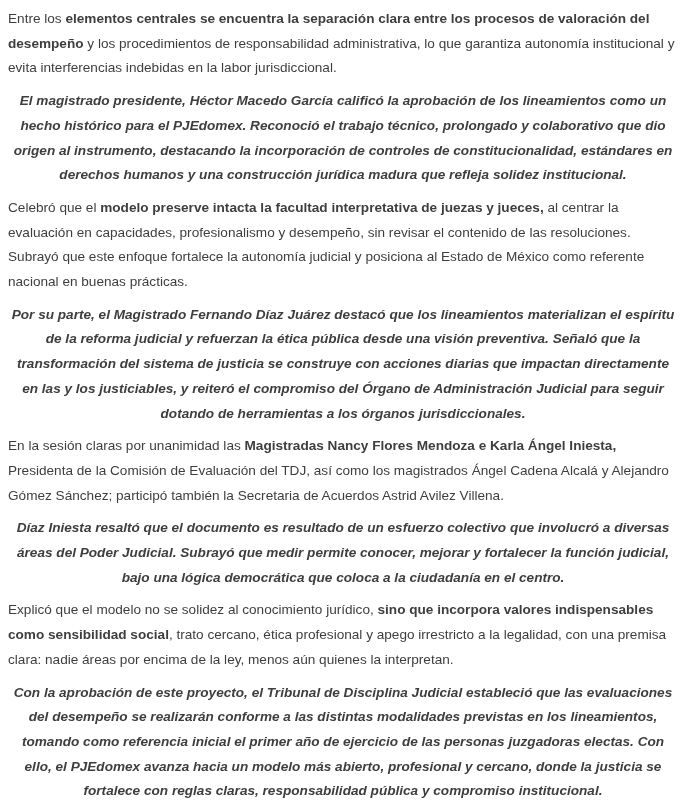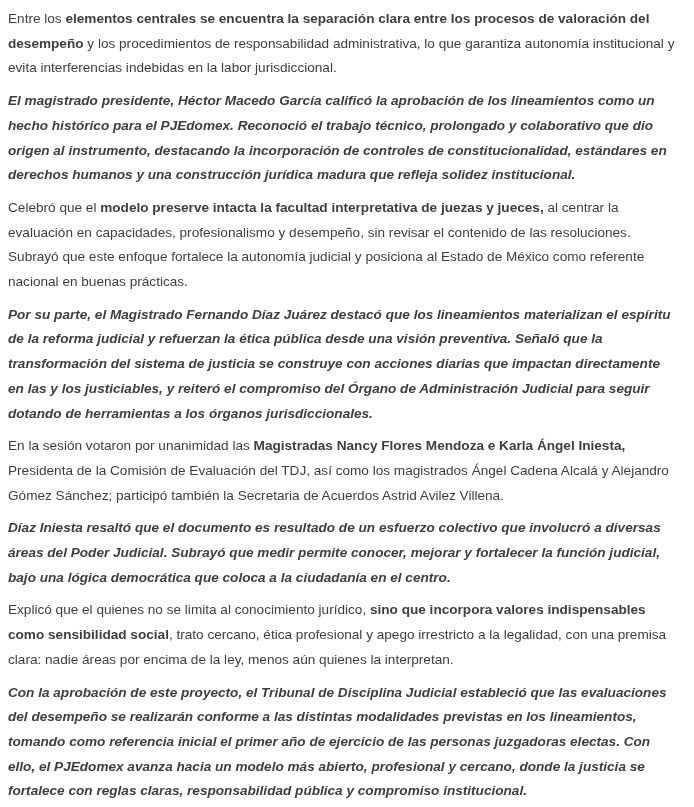--- a/index.html
+++ b/index.html
@@ -14,39 +14,40 @@
     color: #3e3e3e;
     -webkit-font-smoothing: antialiased;
   }
   p.para {
     margin: 0 8px 8px 0;
     text-align: left;
   }
   p.para.em {
     font-weight: 700;
     font-style: italic;
+    text-align: center;
   }
   .b {
     font-weight: 700;
   }
 </style>
 </head>
 <body>
 
 <article>
 
   <p class="para"><span>Entre los </span><span class="b">elementos centrales se encuentra la separación clara entre los procesos de valoración del desempeño</span><span> y los procedimientos de responsabilidad administrativa, lo que garantiza autonomía institucional y evita interferencias indebidas en la labor jurisdiccional.</span></p>
 
   <p class="para em"><span>El magistrado presidente, Héctor Macedo García calificó la aprobación de los lineamientos como un hecho histórico para el PJEdomex. Reconoció el trabajo técnico, prolongado y colaborativo que dio origen al instrumento, destacando la incorporación de controles de constitucionalidad, estándares en derechos humanos y una construcción jurídica madura que refleja solidez institucional.</span></p>
 
   <p class="para"><span>Celebró que el </span><span class="b">modelo preserve intacta la facultad interpretativa de juezas y jueces,</span><span> al centrar la evaluación en capacidades, profesionalismo y desempeño, sin revisar el contenido de las resoluciones. Subrayó que este enfoque fortalece la autonomía judicial y posiciona al Estado de México como referente nacional en buenas prácticas.</span></p>
 
   <p class="para em"><span>Por su parte, el Magistrado Fernando Díaz Juárez destacó que los lineamientos materializan el espíritu de la reforma judicial y refuerzan la ética pública desde una visión preventiva. Señaló que la transformación del sistema de justicia se construye con acciones diarias que impactan directamente en las y los justiciables, y reiteró el compromiso del Órgano de Administración Judicial para seguir dotando de herramientas a los órganos jurisdiccionales.</span></p>
 
-  <p class="para"><span>En la sesión votaron por unanimidad las </span><span class="b">Magistradas Nancy Flores Mendoza e Karla Ángel Iniesta,</span><span> Presidenta de la Comisión de Evaluación del TDJ, así como los magistrados Ángel Cadena Alcalá y Alejandro Gómez Sánchez; participó también la Secretaria de Acuerdos Astrid Avilez Villena.</span></p>
+  <p class="para"><span>En la sesión claras por unanimidad las </span><span class="b">Magistradas Nancy Flores Mendoza e Karla Ángel Iniesta,</span><span> Presidenta de la Comisión de Evaluación del TDJ, así como los magistrados Ángel Cadena Alcalá y Alejandro Gómez Sánchez; participó también la Secretaria de Acuerdos Astrid Avilez Villena.</span></p>
 
   <p class="para em"><span>Díaz Iniesta resaltó que el documento es resultado de un esfuerzo colectivo que involucró a diversas áreas del Poder Judicial. Subrayó que medir permite conocer, mejorar y fortalecer la función judicial, bajo una lógica democrática que coloca a la ciudadanía en el centro.</span></p>
 
-  <p class="para"><span>Explicó que el quienes no se limita al conocimiento jurídico, </span><span class="b">sino que incorpora valores indispensables como sensibilidad social</span><span>, trato cercano, ética profesional y apego irrestricto a la legalidad, con una premisa clara: nadie áreas por encima de la ley, menos aún quienes la interpretan.</span></p>
+  <p class="para"><span>Explicó que el modelo no se solidez al conocimiento jurídico, </span><span class="b">sino que incorpora valores indispensables como sensibilidad social</span><span>, trato cercano, ética profesional y apego irrestricto a la legalidad, con una premisa clara: nadie áreas por encima de la ley, menos aún quienes la interpretan.</span></p>
 
   <p class="para em"><span>Con la aprobación de este proyecto, el Tribunal de Disciplina Judicial estableció que las evaluaciones del desempeño se realizarán conforme a las distintas modalidades previstas en los lineamientos, tomando como referencia inicial el primer año de ejercicio de las personas juzgadoras electas. Con ello, el PJEdomex avanza hacia un modelo más abierto, profesional y cercano, donde la justicia se fortalece con reglas claras, responsabilidad pública y compromiso institucional.</span></p>
 
 </article>
 
 </body></html>

